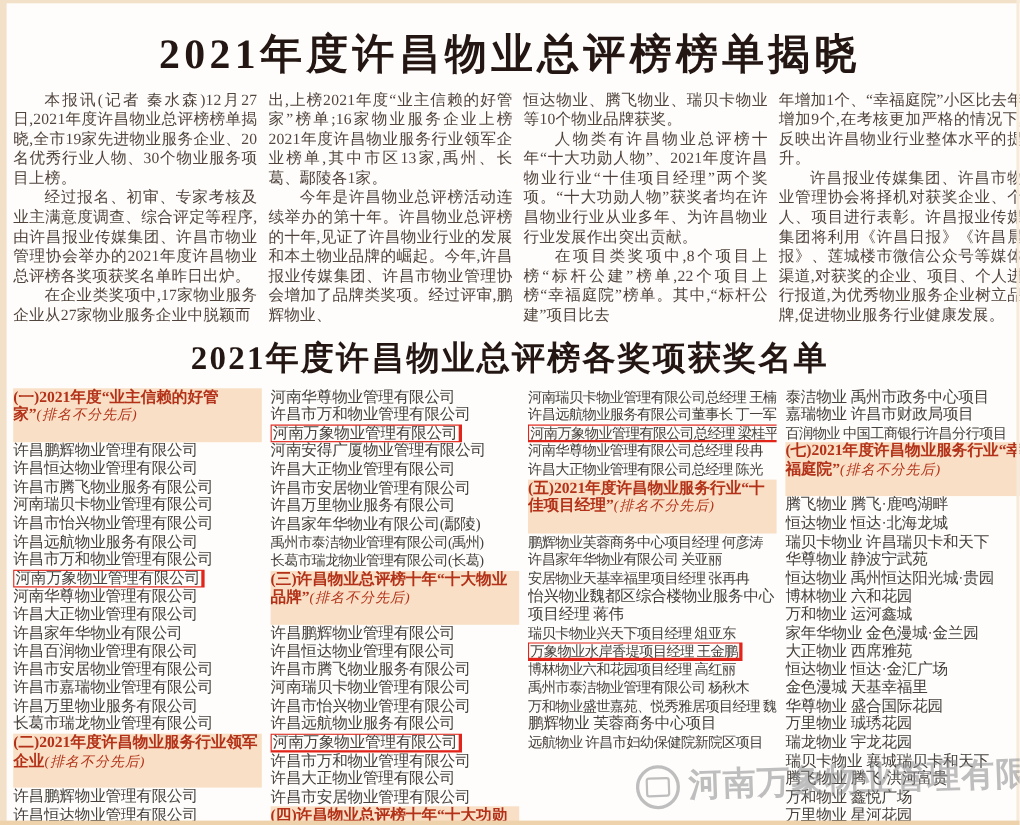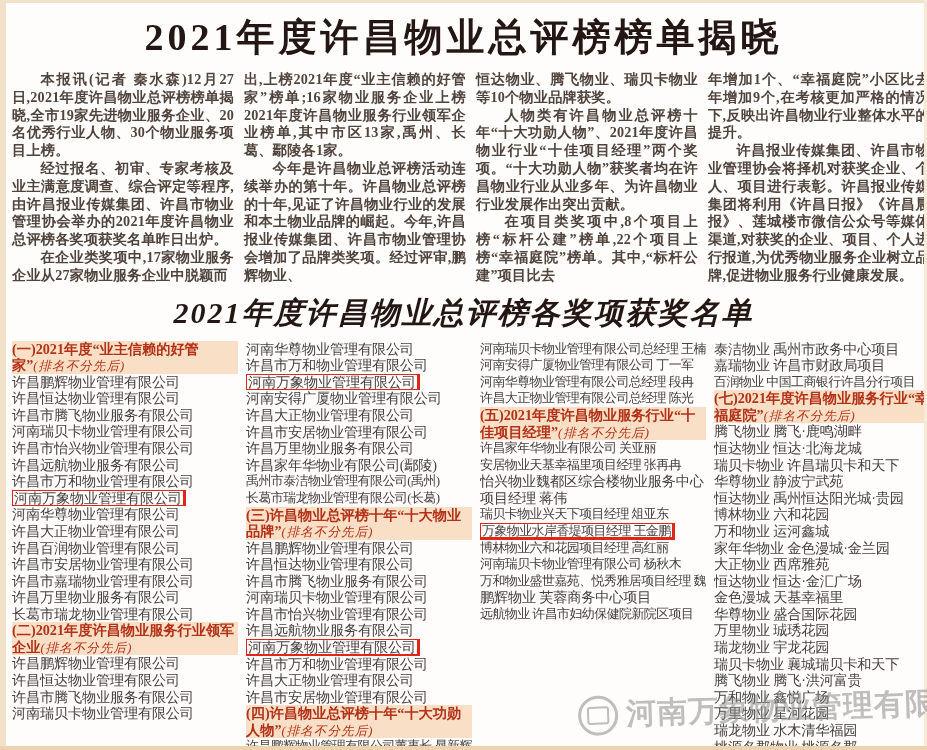--- a/index.html
+++ b/index.html
@@ -9,53 +9,52 @@
     font-family:"Liberation Serif","DejaVu Serif",serif;
   }
   .page{position:relative;width:927px;height:750px;}
   .edge{position:absolute;background:#f3e0c8;}
   .edge-left{left:0;top:0;width:6px;height:750px;}
   .edge-top{left:0;top:0;width:927px;height:3px;}
   .edge-right{right:0;top:0;width:3px;height:750px;background:#f7ead9;}
   .edge-bottom{left:0;bottom:0;width:927px;height:4px;background:#eed2ac;}
 
   .main-title{
-    padding-top:12px;text-align:center;
+    padding-top:24px;text-align:center;
     font-size:38px;font-weight:bold;color:#241713;letter-spacing:4px;
     white-space:nowrap;
   }
   .article{
-    display:flex;gap:10px;padding:8px 8px 0 12px;font-weight:bold;
+    display:flex;gap:10px;padding:8px 8px 0 12px;
   }
   .article-column{
     width:222px;flex:0 0 222px;
     font-size:14.2px;line-height:17.8px;text-align:justify;
     color:#51443d;letter-spacing:0.2px;
   }
   .para{margin:0;}
   .para.indent{text-indent:2em;}
 
   .section-title{
     text-align:center;margin:8px 0 7px 0;
     font-size:30px;font-weight:bold;color:#241713;letter-spacing:2px;
     white-space:nowrap;
-    font-style:italic;
   }
 
   .awards{display:flex;gap:8px;padding:0 6px 0 12px;}
   .award-column{width:226px;flex:0 0 226px;}
   .entry{
     font-size:14.2px;line-height:16.6px;height:16.6px;
     white-space:nowrap;overflow:hidden;color:#46413d;letter-spacing:-0.2px;
   }
   .entry.small{font-size:13px;letter-spacing:-0.6px;}
   .entry.wrap{white-space:normal;height:33.2px;}
   .header-entry{
     background:#f8dfc5;color:#b23118;font-weight:bold;
-    white-space:normal;height:33px;line-height:16.6px;font-size:14.2px;
+    white-space:normal;height:49px;line-height:16.6px;font-size:14.2px;
     letter-spacing:0;
   }
   .header-note{
     font-style:italic;font-weight:normal;font-size:12.6px;color:#b23118;
     letter-spacing:1px;
   }
   .boxed{outline:3px solid #e1251b;outline-offset:-1px;padding:0 2px;}
 
   .watermark{
     position:absolute;left:578px;top:688px;
@@ -115,20 +114,21 @@
         <div class="entry"><span>许昌鹏辉物业管理有限公司</span></div>
         <div class="entry"><span>许昌恒达物业管理有限公司</span></div>
         <div class="entry"><span>许昌市腾飞物业服务有限公司</span></div>
         <div class="entry"><span>河南瑞贝卡物业管理有限公司</span></div>
         <div class="entry"><span>许昌市怡兴物业管理有限公司</span></div>
         <div class="entry"><span>许昌远航物业服务有限公司</span></div>
         <div class="entry"><span>许昌市万和物业管理有限公司</span></div>
         <div class="entry"><span class="boxed">河南万象物业管理有限公司</span></div>
         <div class="entry"><span>河南华尊物业管理有限公司</span></div>
         <div class="entry"><span>许昌大正物业管理有限公司</span></div>
+        <div class="entry"><span>许昌家年华物业有限公司</span></div>
         <div class="entry"><span>许昌百润物业管理有限公司</span></div>
         <div class="entry"><span>许昌市安居物业管理有限公司</span></div>
         <div class="entry"><span>许昌市嘉瑞物业管理有限公司</span></div>
         <div class="entry"><span>许昌万里物业服务有限公司</span></div>
         <div class="entry"><span>长葛市瑞龙物业管理有限公司</span></div>
         <div class="entry header-entry"><span>(二)2021年度许昌物业服务行业领军企业</span><span class="header-note">(排名不分先后)</span></div>
         <div class="entry"><span>许昌鹏辉物业管理有限公司</span></div>
         <div class="entry"><span>许昌恒达物业管理有限公司</span></div>
         <div class="entry"><span>许昌市腾飞物业服务有限公司</span></div>
         <div class="entry"><span>河南瑞贝卡物业管理有限公司</span></div>
@@ -153,31 +153,33 @@
         <div class="entry"><span>许昌远航物业服务有限公司</span></div>
         <div class="entry"><span class="boxed">河南万象物业管理有限公司</span></div>
         <div class="entry"><span>许昌市万和物业管理有限公司</span></div>
         <div class="entry"><span>许昌大正物业管理有限公司</span></div>
         <div class="entry"><span>许昌市安居物业管理有限公司</span></div>
         <div class="entry header-entry"><span>(四)许昌物业总评榜十年“十大功勋人物”</span><span class="header-note">(排名不分先后)</span></div>
         <div class="entry small"><span>许昌鹏辉物业管理有限公司董事长 晁新辉</span></div>
       </div>
       <div class="award-column">
         <div class="entry small"><span>河南瑞贝卡物业管理有限公司总经理 王楠</span></div>
-        <div class="entry small"><span>河南安得广厦物业管理有限公司 丁一军</span></div>
+        <div class="entry small"><span>许昌远航物业服务有限公司董事长 丁一军</span></div>
+        <div class="entry small"><span class="boxed">河南万象物业管理有限公司总经理 梁桂平</span></div>
         <div class="entry small"><span>河南华尊物业管理有限公司总经理 段冉</span></div>
         <div class="entry small"><span>许昌大正物业管理有限公司总经理 陈光</span></div>
         <div class="entry header-entry"><span>(五)2021年度许昌物业服务行业“十佳项目经理”</span><span class="header-note">(排名不分先后)</span></div>
+        <div class="entry small"><span>鹏辉物业芙蓉商务中心项目经理 何彦涛</span></div>
         <div class="entry small"><span>许昌家年华物业有限公司 关亚丽</span></div>
         <div class="entry small"><span>安居物业天基幸福里项目经理 张再冉</span></div>
         <div class="entry wrap"><span>怡兴物业魏都区综合楼物业服务中心项目经理 蒋伟</span></div>
         <div class="entry small"><span>瑞贝卡物业兴天下项目经理 俎亚东</span></div>
         <div class="entry small"><span class="boxed">万象物业水岸香堤项目经理 王金鹏</span></div>
         <div class="entry small"><span>博林物业六和花园项目经理 高红丽</span></div>
-        <div class="entry small"><span>河南瑞贝卡物业管理有限公司 杨秋木</span></div>
+        <div class="entry small"><span>禹州市泰洁物业管理有限公司 杨秋木</span></div>
         <div class="entry small"><span>万和物业盛世嘉苑、悦秀雅居项目经理 魏亚丽</span></div>
         <div class="entry"><span>鹏辉物业 芙蓉商务中心项目</span></div>
         <div class="entry small"><span>远航物业 许昌市妇幼保健院新院区项目</span></div>
       </div>
       <div class="award-column">
         <div class="entry"><span>泰洁物业 禹州市政务中心项目</span></div>
         <div class="entry"><span>嘉瑞物业 许昌市财政局项目</span></div>
         <div class="entry small"><span>百润物业 中国工商银行许昌分行项目</span></div>
         <div class="entry header-entry"><span>(七)2021年度许昌物业服务行业“幸福庭院”</span><span class="header-note">(排名不分先后)</span></div>
         <div class="entry"><span>腾飞物业 腾飞·鹿鸣湖畔</span></div>

